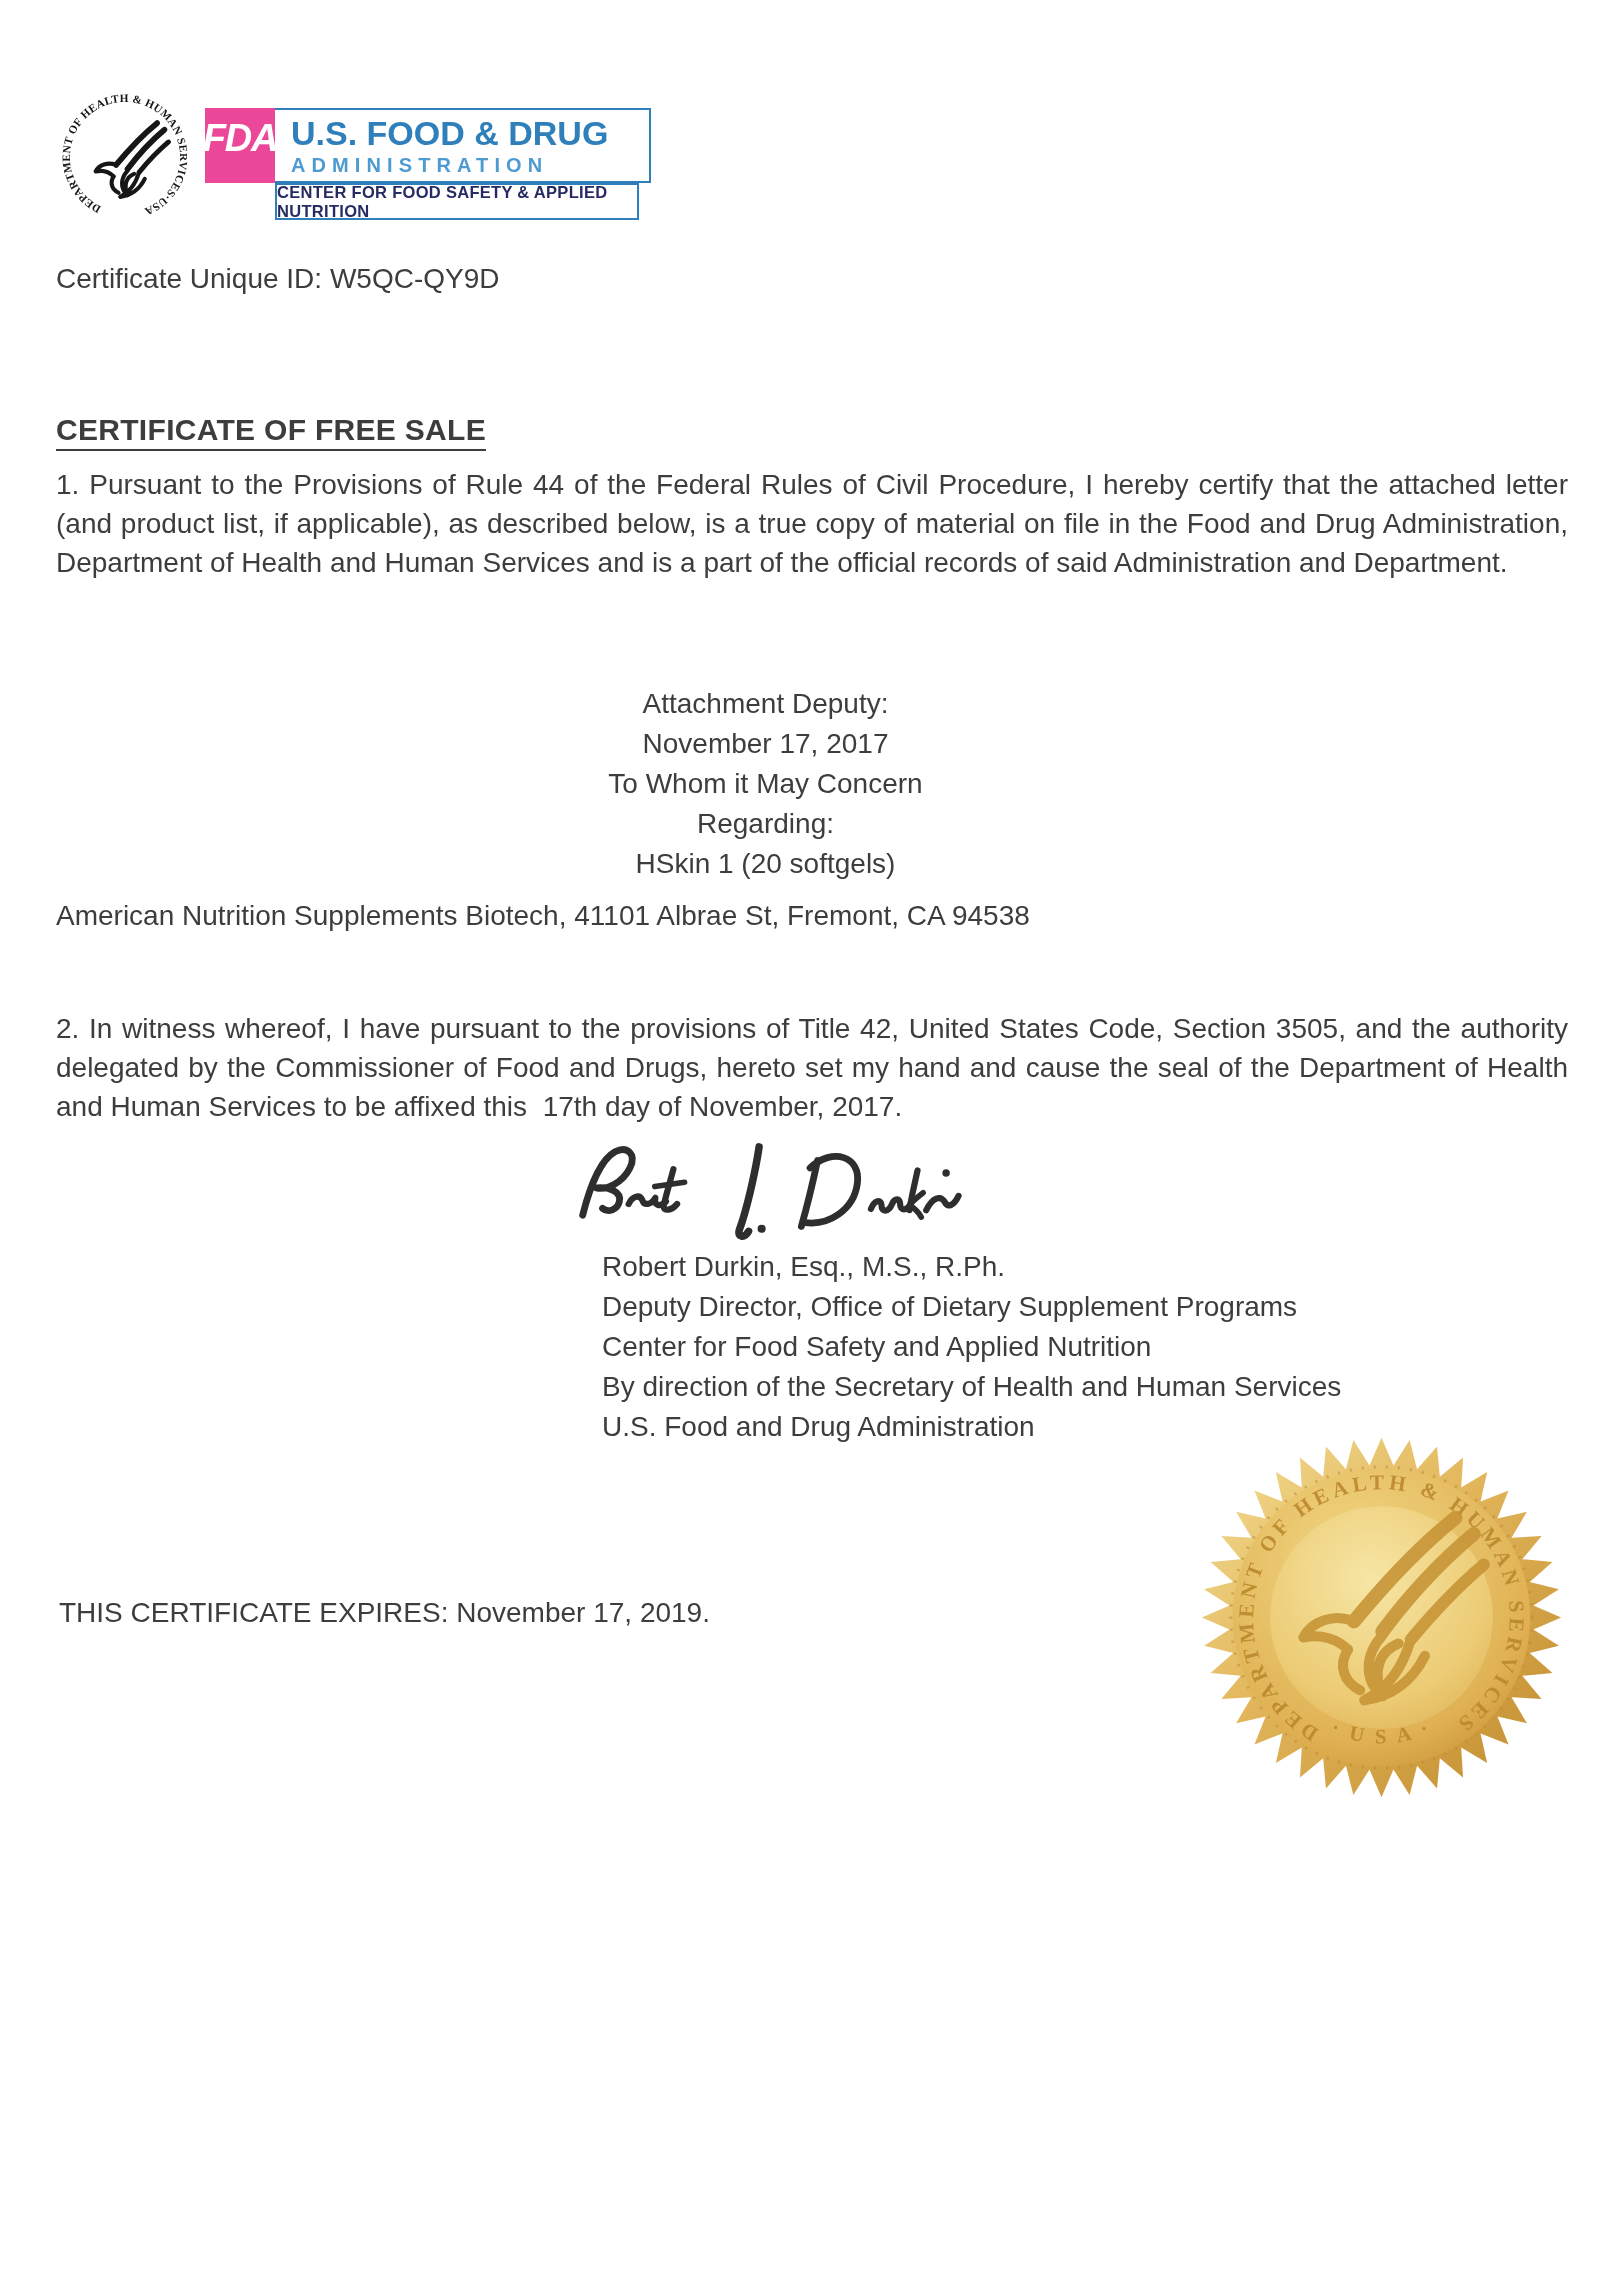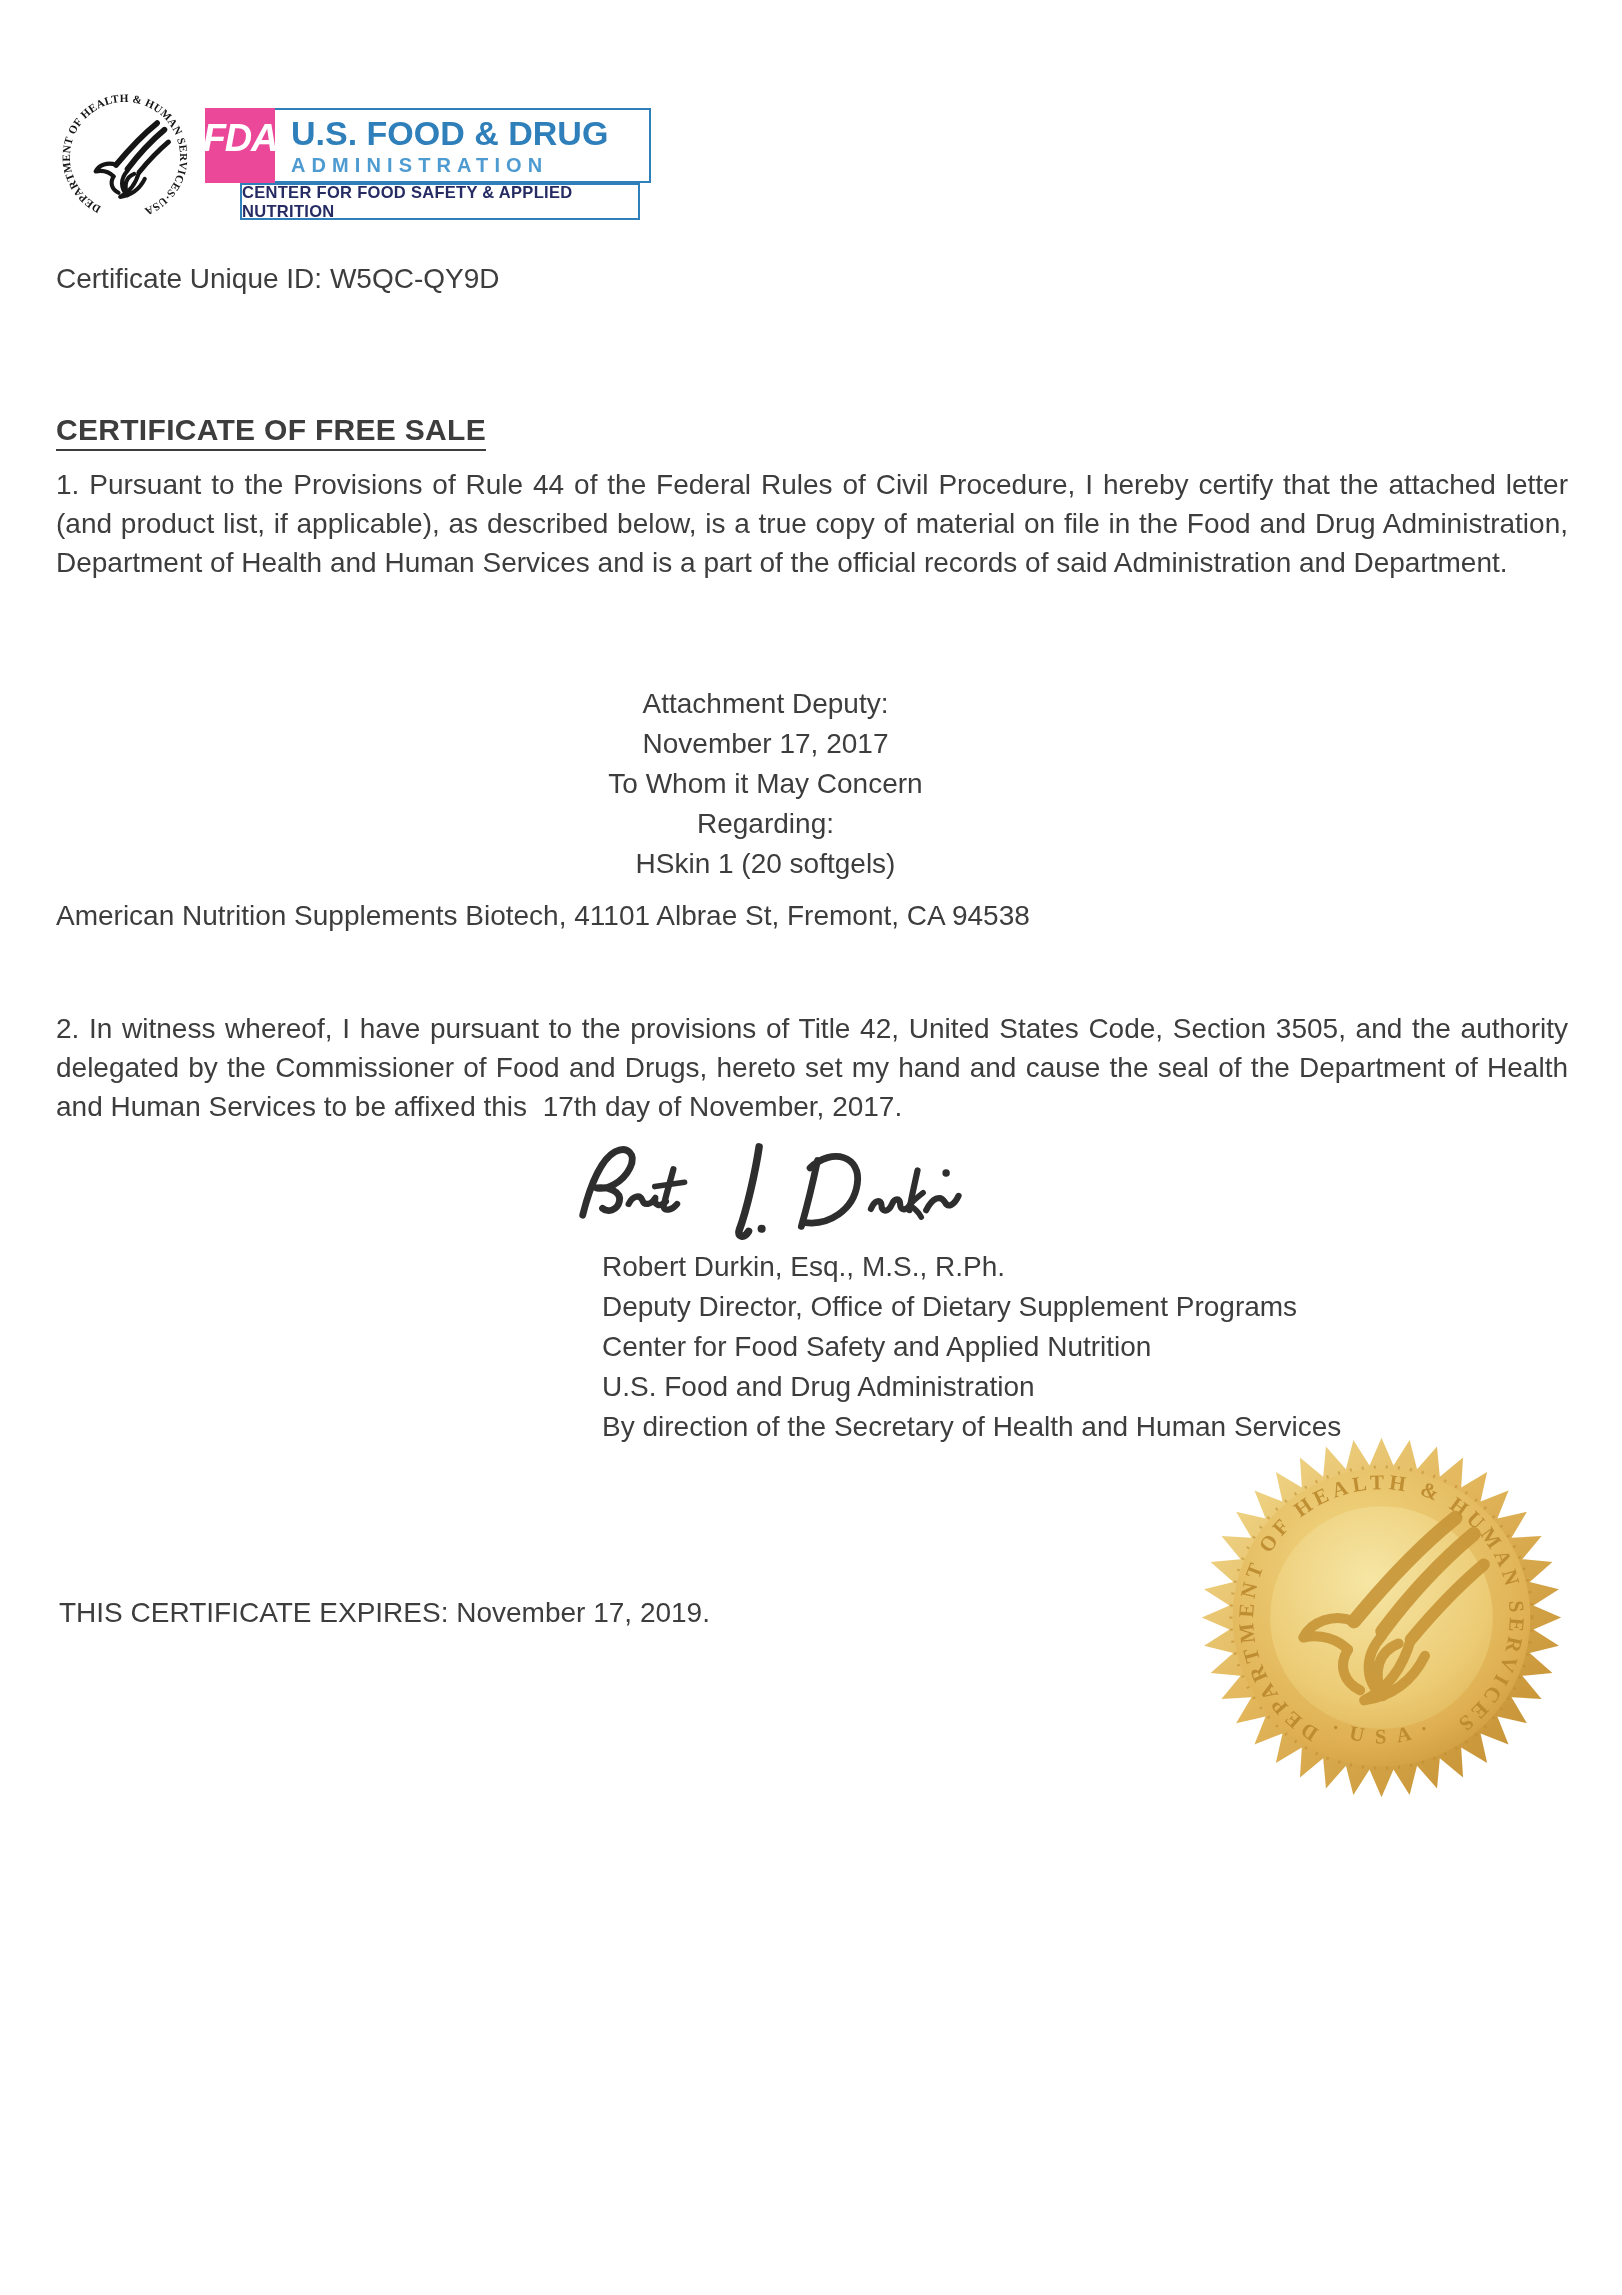--- a/index.html
+++ b/index.html
@@ -21,21 +21,21 @@
   }
   .fda-acronym{color:#ffffff;font-weight:bold;font-size:38px;letter-spacing:-1.2px;margin-top:8.6px;}
   .fda-mainbox{
     box-sizing:border-box;width:376px;height:75px;
     border:2.4px solid #2e7fba;border-left:none;background:#ffffff;
     padding:4.9px 0 0 16px;
   }
   .fda-line1{font-size:34px;font-weight:bold;color:#2e7fba;letter-spacing:0px;line-height:37px;}
   .fda-line2{font-size:20px;font-weight:bold;color:#4d9bd1;letter-spacing:6.1px;line-height:26px;margin-top:0;}
   .fda-strip{
-    box-sizing:border-box;margin-left:35px;width:400px;height:37px;
+    box-sizing:border-box;margin-left:70px;width:364px;height:37px;
     border:2.4px solid #2e7fba;background:#ffffff;
     display:flex;align-items:center;justify-content:center;
   }
   .fda-strip span{font-size:16.5px;font-weight:bold;color:#262c63;letter-spacing:0.3px;}
   
   .certid{position:absolute;left:56px;top:263px;font-size:28px;}
   .titleblock{position:absolute;left:56px;top:373px;width:1419px;text-align:left;margin-top:40px;}
   .titleblock span{
     display:inline-block;font-size:30px;font-weight:bold;
     border-bottom:2.4px solid #3d3d3d;padding-bottom:1.8px;letter-spacing:0.3px;
@@ -141,22 +141,22 @@
       <path stroke-width="9" d="M562,92 C553,99 545,106 540,112 C548,117 555,124 559,131"></path>
       <path stroke-width="10" d="M567,120 C577,100 590,95 597,107 C602,117 612,112 619,97"></path>
       <circle cx="599" cy="60" r="6" fill="#2e2e2e" stroke="none"></circle>
     </g>
   </svg>
 
   <div class="signatory">
     <div>Robert Durkin, Esq., M.S., R.Ph.</div>
     <div>Deputy Director, Office of Dietary Supplement Programs</div>
     <div>Center for Food Safety and Applied Nutrition</div>
+    <div>By direction of the Secretary of Health and Human Services</div>
     <div>U.S. Food and Drug Administration</div>
-    <div>By direction of the Secretary of Health and Human Services</div>
   </div>
 
   <div class="expires">THIS CERTIFICATE EXPIRES: November 17, 2019.</div>
 
   <svg class="seal-svg" viewBox="0 0 600 600">
     <defs>
       <linearGradient id="gBurst" x1="0" y1="0" x2="1" y2="1">
         <stop offset="0" stop-color="#f3df96"></stop>
         <stop offset="0.45" stop-color="#e2b55a"></stop>
         <stop offset="1" stop-color="#bf8a2c"></stop>

